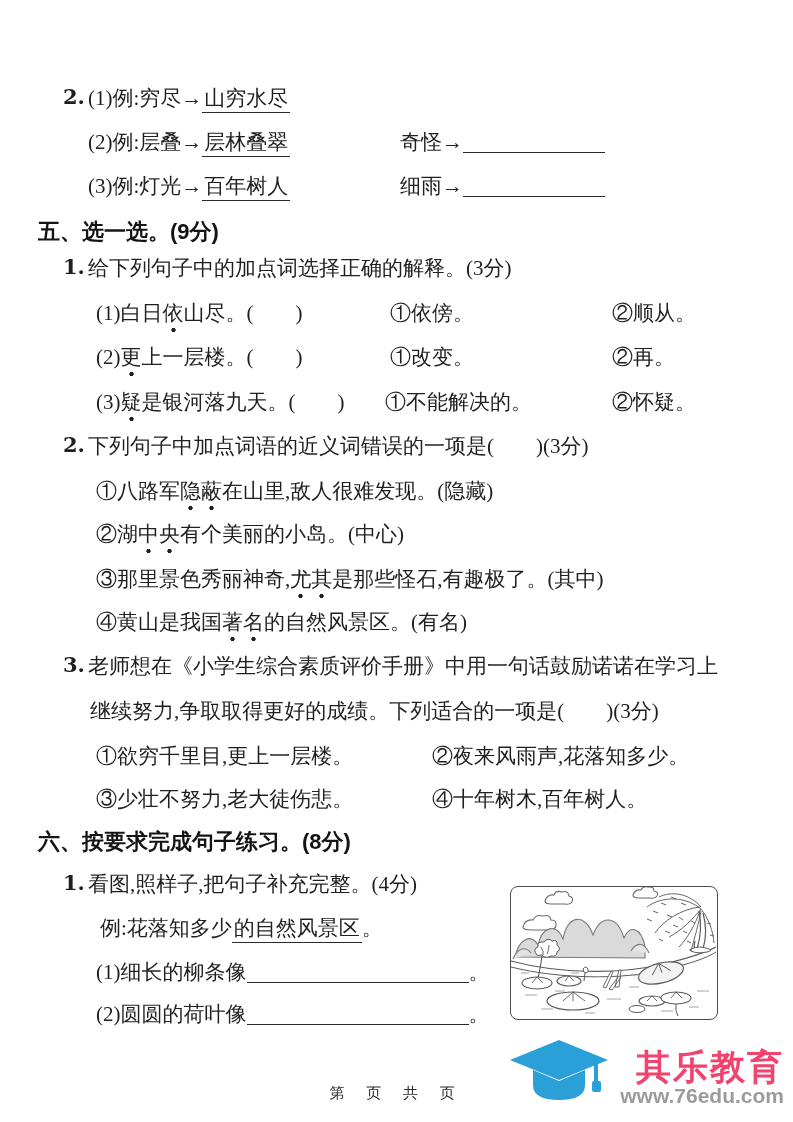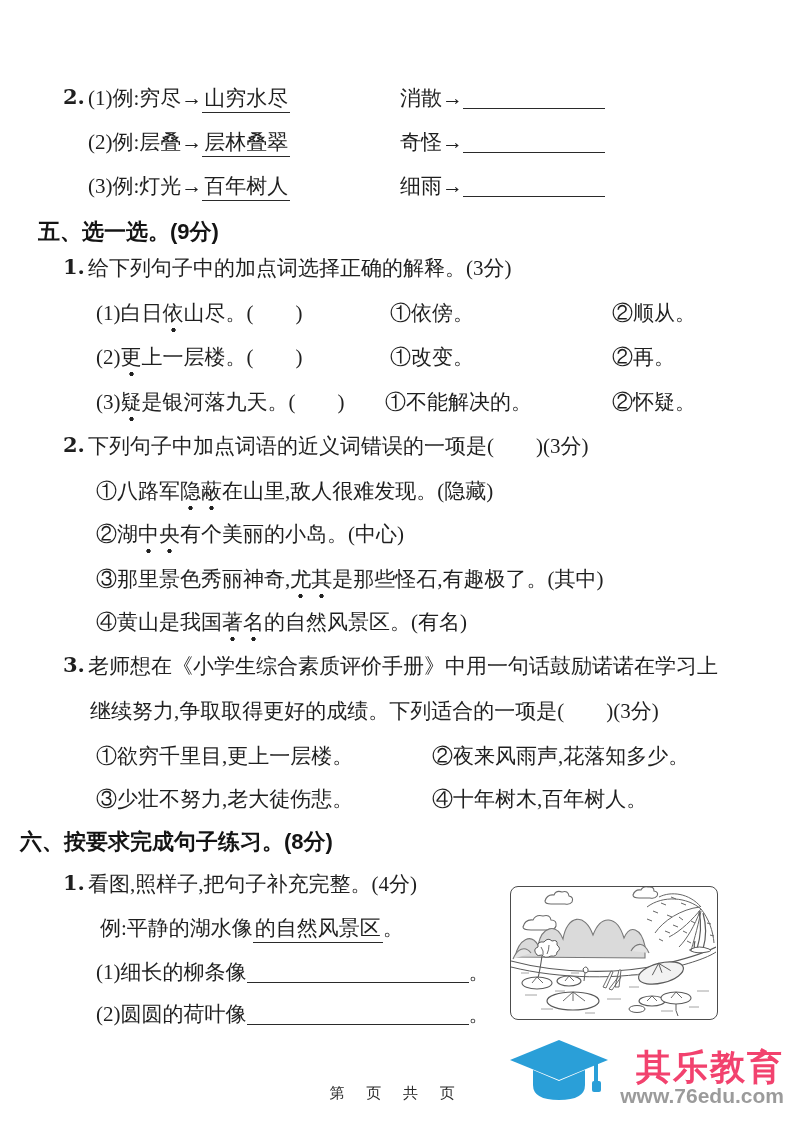--- a/index.html
+++ b/index.html
@@ -39,21 +39,20 @@
     font-family:"Liberation Sans","DejaVu Sans",sans-serif;font-weight:bold;
     font-size:21px;text-align:right;
   }
 </style>
 </head>
 <body>
 
 <div class="row" style="top:84px">
   <span class="at qnum" style="left:63px">2.</span>
   <span class="at" style="left:88px"><span>(1)</span><span>例:穷尽→</span><span class="uline">山穷水尽</span></span>
-  <span class="at" style="left:400px"><span>消散→</span><span class="blank" style="width:142px"></span></span>
 </div>
 <div class="row" style="top:128px">
   <span class="at" style="left:88px"><span>(2)</span><span>例:层叠→</span><span class="uline">层林叠翠</span></span>
   <span class="at" style="left:400px"><span>奇怪→</span><span class="blank" style="width:142px"></span></span>
 </div>
 <div class="row" style="top:172px">
   <span class="at" style="left:88px"><span>(3)</span><span>例:灯光→</span><span class="uline">百年树人</span></span>
   <span class="at" style="left:400px"><span>细雨→</span><span class="blank" style="width:142px"></span></span>
 </div>
 
@@ -109,28 +108,28 @@
 <div class="row" style="top:742px">
   <span class="at" style="left:96px">①欲穷千里目,更上一层楼。</span>
   <span class="at" style="left:432px">②夜来风雨声,花落知多少。</span>
 </div>
 <div class="row" style="top:785px">
   <span class="at" style="left:96px">③少壮不努力,老大徒伤悲。</span>
   <span class="at" style="left:432px">④十年树木,百年树人。</span>
 </div>
 
 <div class="row" style="top:827px">
-  <span class="at hdr" style="left:20px">六、按要求完成句子练习。(8分)</span>
+  <span class="at hdr" style="left:38px">六、按要求完成句子练习。(8分)</span>
 </div>
 <div class="row" style="top:870px">
   <span class="at qnum" style="left:63px">1.</span>
   <span class="at" style="left:88px">看图,照样子,把句子补充完整。(4分)</span>
 </div>
 <div class="row" style="top:914px">
-  <span class="at" style="left:100px"><span>例:平静的湖水像</span><span class="uline">的自然风景区</span><span>。</span></span>
+  <span class="at" style="left:100px"><span>例:花落知多少</span><span class="uline">的自然风景区</span><span>。</span></span>
 </div>
 <div class="row" style="top:958px">
   <span class="at" style="left:96px"><span>(1)细长的柳条像</span><span class="blank" style="width:222px"></span><span>。</span></span>
 </div>
 <div class="row" style="top:1000px">
   <span class="at" style="left:96px"><span>(2)圆圆的荷叶像</span><span class="blank" style="width:222px"></span><span>。</span></span>
 </div>
 
 <div class="pic-frame">
   <svg width="205" height="131" viewBox="0 0 205 131" fill="none" xmlns="http://www.w3.org/2000/svg">

